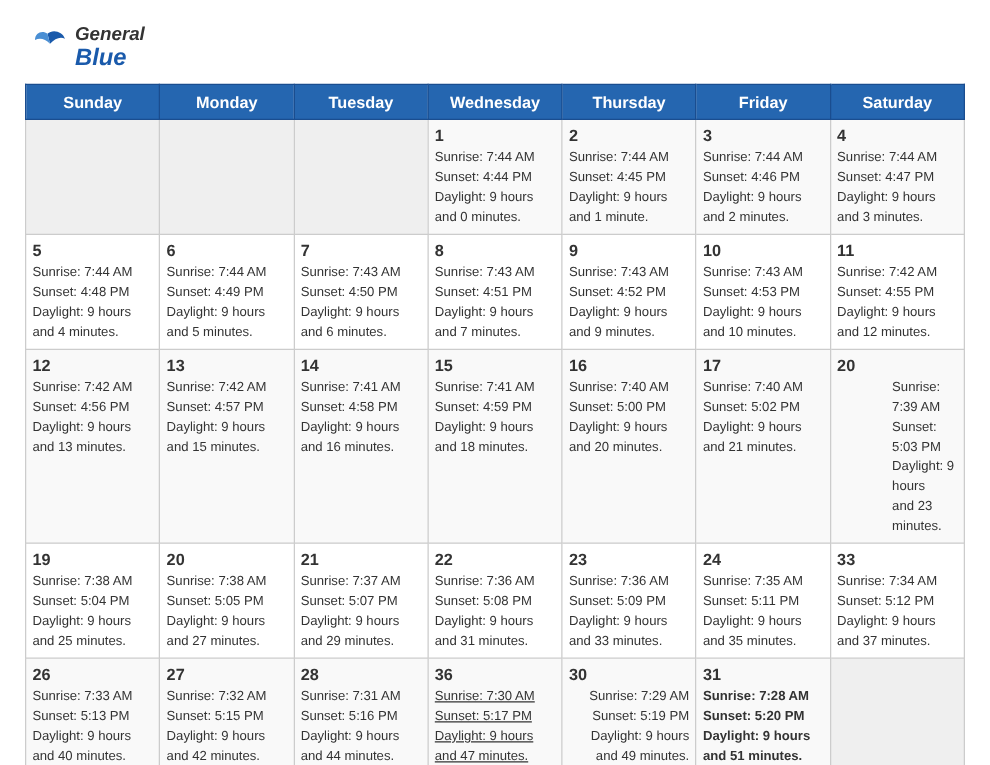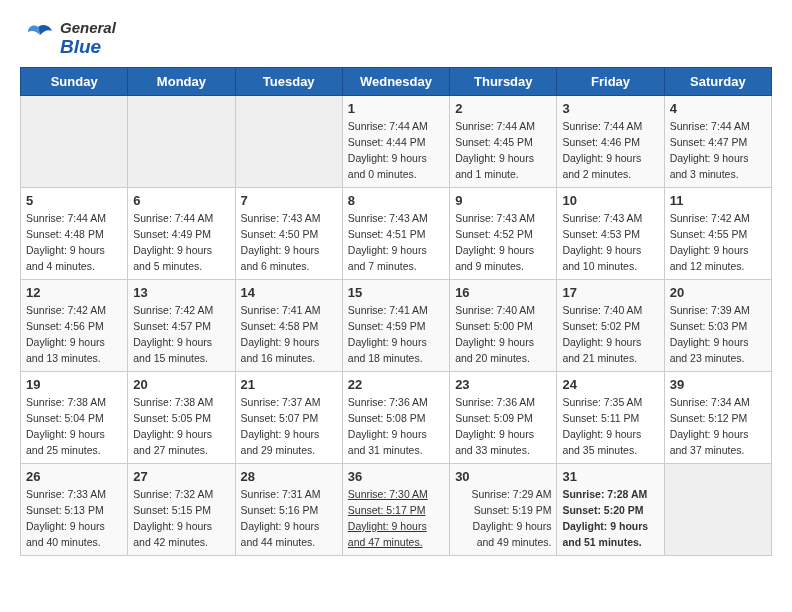--- a/index.html
+++ b/index.html
@@ -233,21 +233,21 @@
         </td>
         <td>
           <span class="day-number">17</span>
           <div class="day-info" style="white-space: pre-line;">Sunrise: 7:40 AM
 Sunset: 5:02 PM
 Daylight: 9 hours
 and 21 minutes.</div>
         </td>
         <td>
           <span class="day-number">20</span>
-          <div class="day-info" style="white-space: pre-line;">Sunrise: 7:39 AM
+          <div class="day-info" style="white-space: pre-line; margin-left: 44px;">Sunrise: 7:39 AM
 Sunset: 5:03 PM
 Daylight: 9 hours
 and 23 minutes.</div>
         </td>
       </tr>
       <tr>
         <td>
           <span class="day-number">19</span>
           <div class="day-info" style="white-space: pre-line;">Sunrise: 7:38 AM
 Sunset: 5:04 PM
@@ -283,21 +283,21 @@
 and 33 minutes.</div>
         </td>
         <td>
           <span class="day-number">24</span>
           <div class="day-info" style="white-space: pre-line;">Sunrise: 7:35 AM
 Sunset: 5:11 PM
 Daylight: 9 hours
 and 35 minutes.</div>
         </td>
         <td>
-          <span class="day-number">39</span>
+          <span class="day-number">33</span>
           <div class="day-info" style="white-space: pre-line;">Sunrise: 7:34 AM
 Sunset: 5:12 PM
 Daylight: 9 hours
 and 37 minutes.</div>
         </td>
       </tr>
       <tr>
         <td>
           <span class="day-number">26</span>
           <div class="day-info" style="white-space: pre-line;">Sunrise: 7:33 AM

